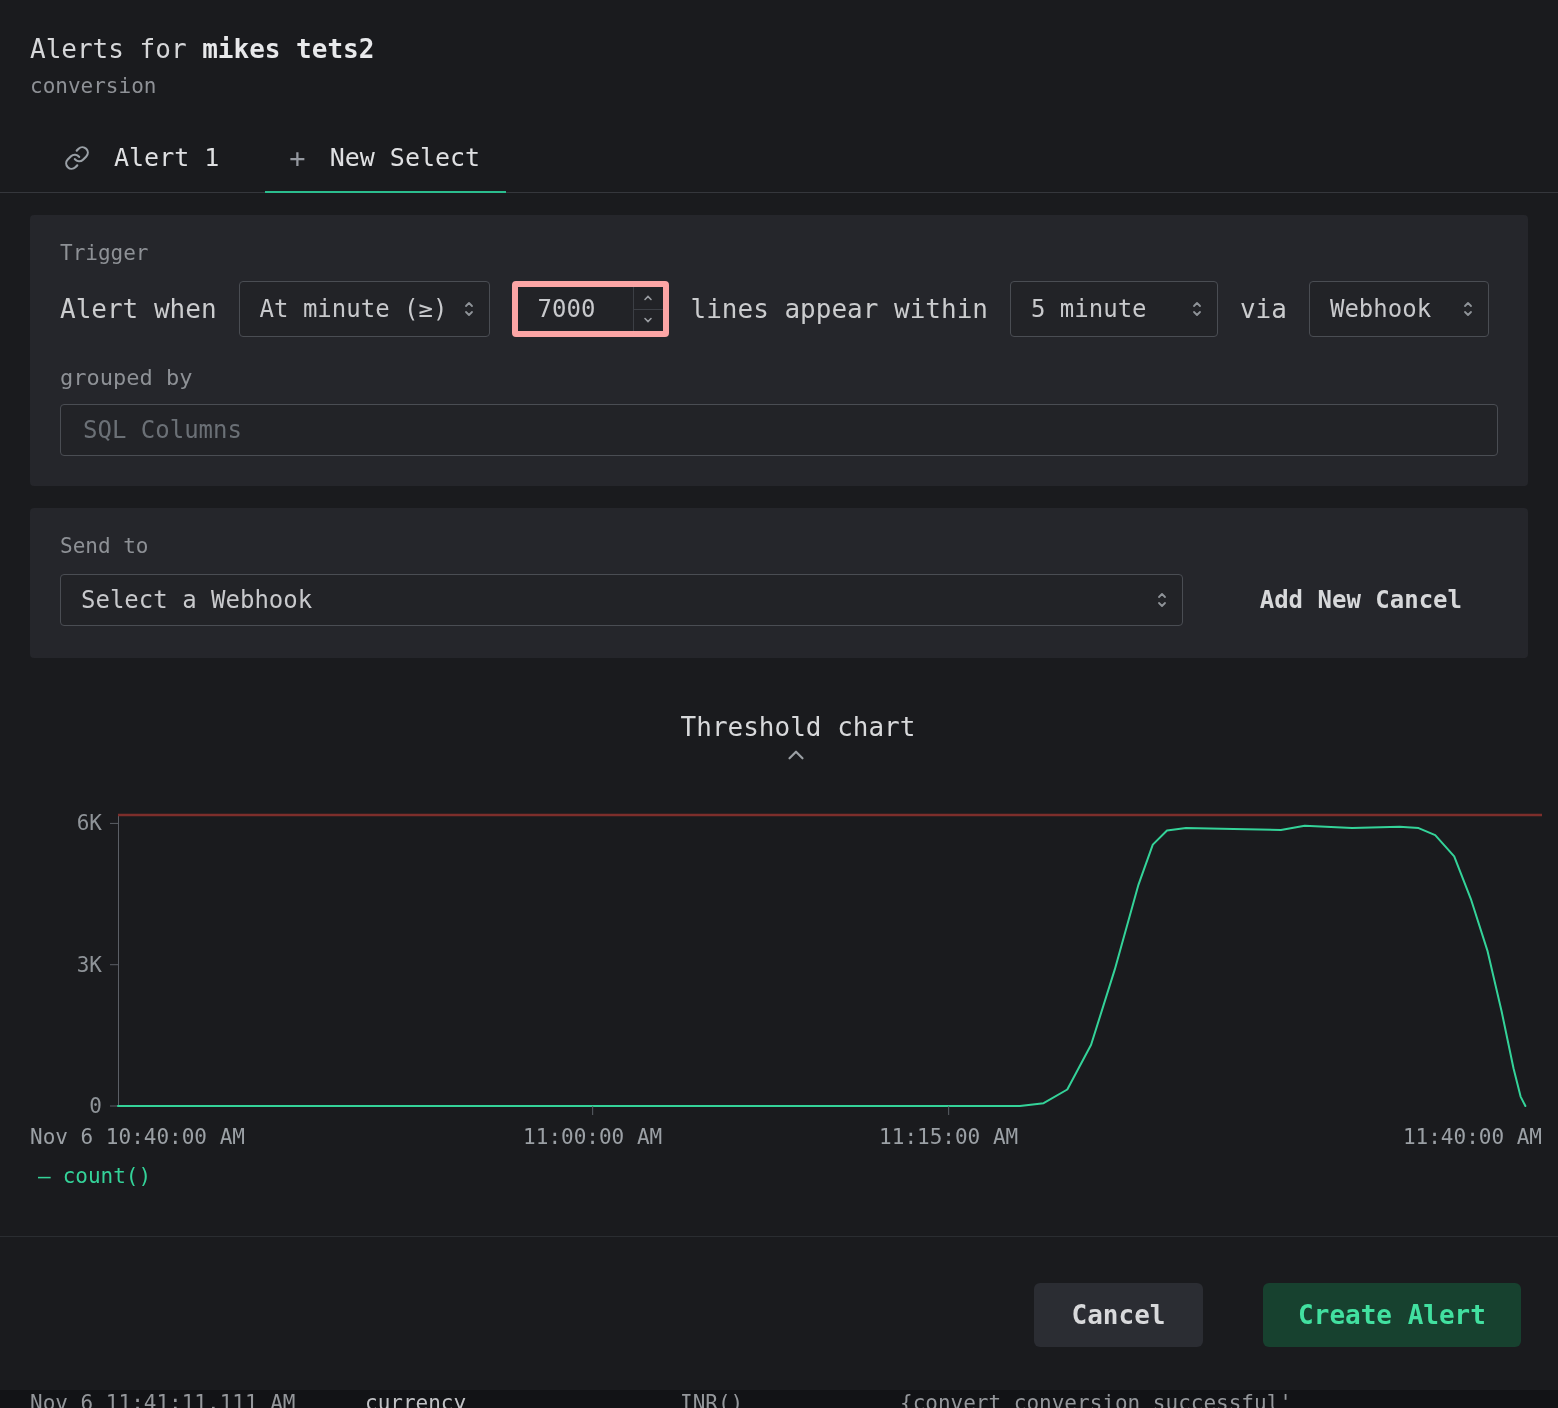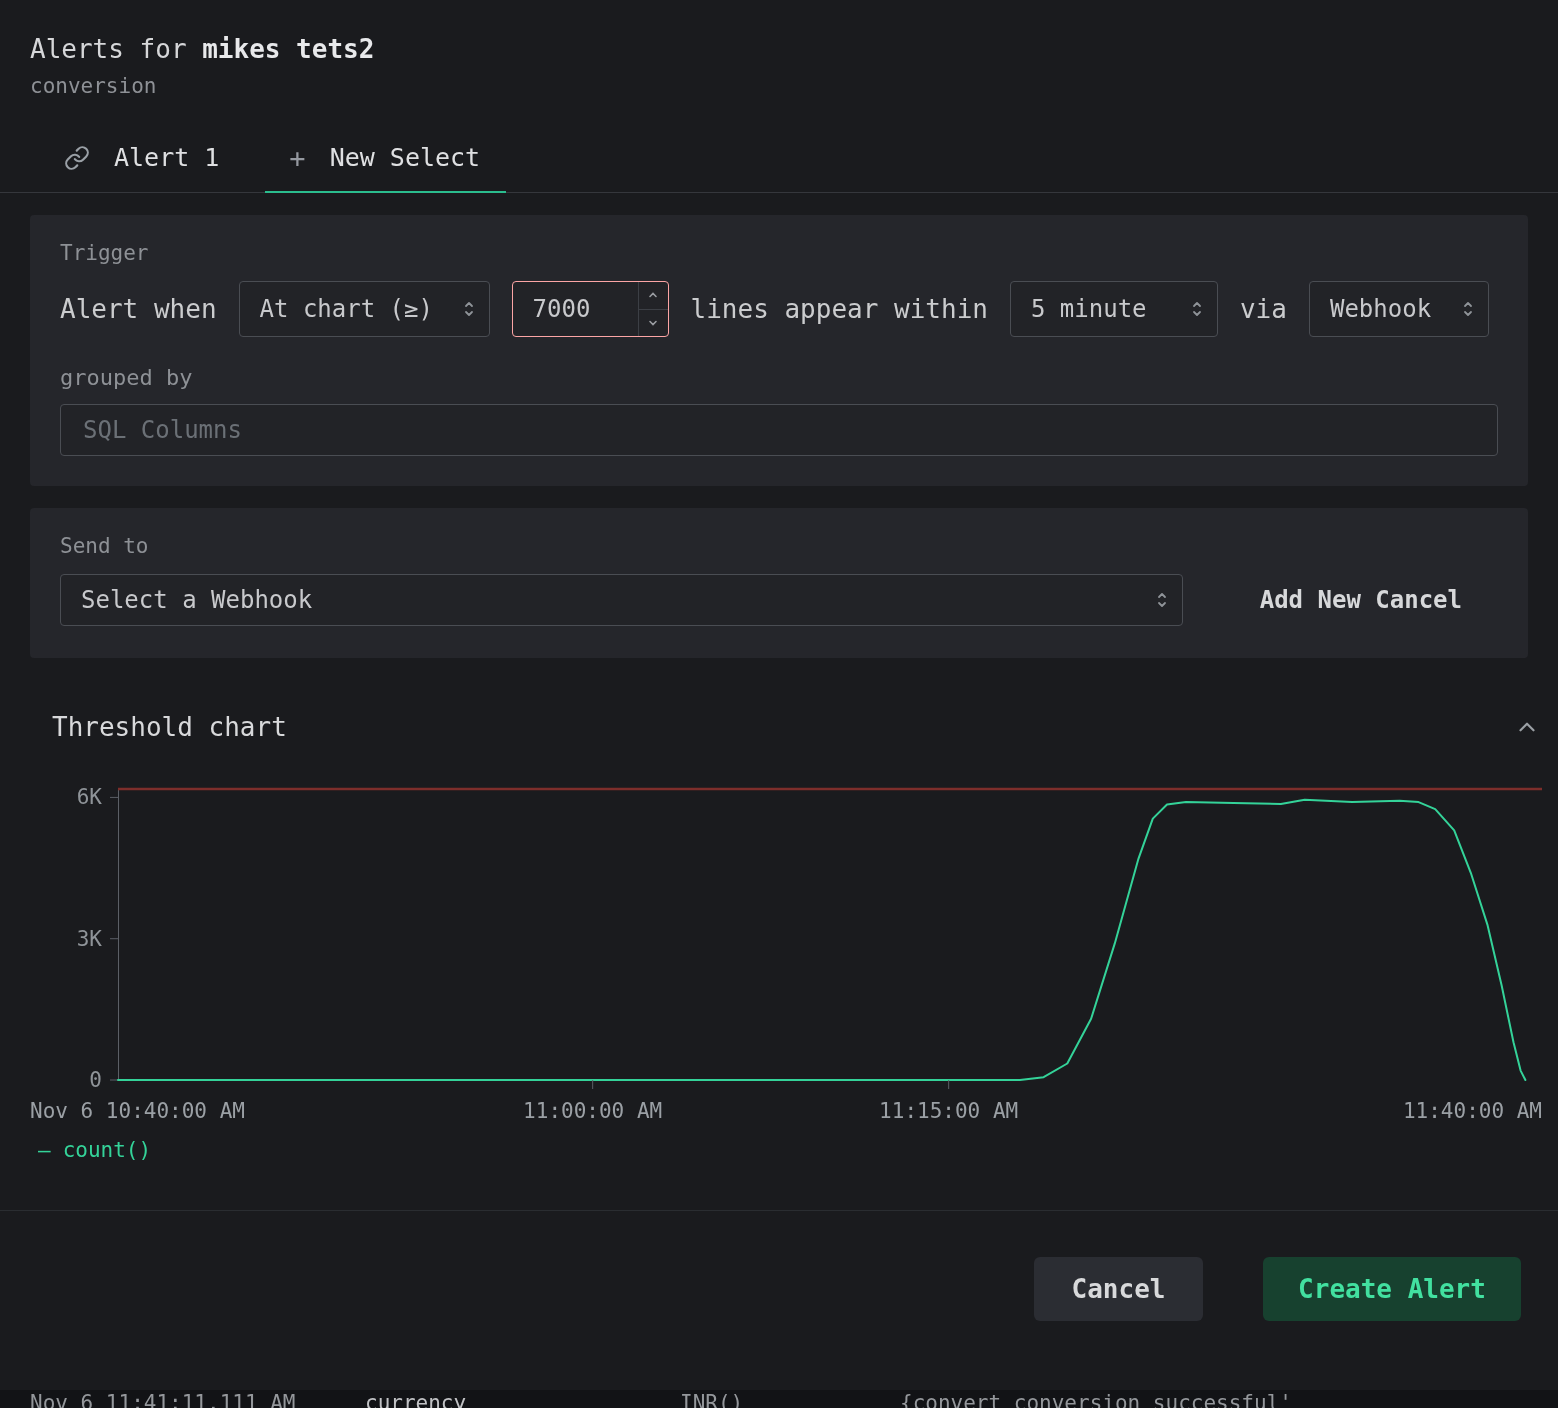--- a/index.html
+++ b/index.html
@@ -36,21 +36,21 @@
   .select {
     display:inline-flex; align-items:center; justify-content:space-between;
     background:#222327; border:1px solid #4a4d53; border-radius:4px;
     height:56px; padding:0 14px 0 20px; font-size:24px; color:#c8c9cc; cursor:pointer; flex:none;
   }
   .select .updown { display:flex; align-items:center; margin-left:10px; }
   .sel-comparator { width:251px; }
   .sel-interval { width:208px; }
   .sel-channel { width:180px; }
 
-  .number-input { display:inline-flex; align-items:stretch; background:#222327; border:1px solid #fca5a5;
+  .number-input { display:inline-flex; align-items:stretch; background:#222327; border:6px solid #fca5a5;
     border-radius:4px; height:56px; width:157px; overflow:hidden; flex:none; }
   .number-input .value { flex:1; display:flex; align-items:center; padding-left:20px; font-size:24px; color:#c8c9cc; }
   .spinner { width:30px; display:flex; flex-direction:column; border-left:1px solid #3c3f45; }
   .spinner > div { flex:1; display:flex; align-items:center; justify-content:center; cursor:pointer; }
   .spinner > div:first-child { border-bottom:1px solid #3c3f45; }
 
   .group-label { font-size:22px; color:#8e9196; margin:28px 0 14px 0; }
   .text-input {
     width:100%; height:52px; background:#222327; border:1px solid #4a4d53; border-radius:4px;
     padding:0 22px; font-size:24px; color:#c8c9cc; outline:none;
@@ -58,21 +58,21 @@
   }
   .text-input::placeholder { color:#6b7076; }
 
   .sendto-row { display:flex; align-items:center; margin-top:16px; padding-bottom:32px; }
   .sel-webhook { width:1123px; height:52px; }
   .ghost-btn { margin-left:auto; margin-right:36px; background:none; border:none; color:#d7d8da;
     font-size:24px; font-weight:700; font-family:inherit; cursor:pointer; }
 
   
   .chart-section { margin:54px 14px 0 30px; }
-  .chart-header { display:flex; align-items:center; justify-content:space-between; padding-left:22px; }
+  .chart-header { display:flex; align-items:center; justify-content:space-between; padding-left:22px;flex-direction:column; }
   .chart-header h2 { font-size:26px; font-weight:400; color:#d8d9db; }
   .collapse { cursor:pointer; display:flex; padding-right:4px; }
   .chart-body { position:relative; height:300px; margin-top:38px; }
   .y-label { position:absolute; left:0; width:72px; text-align:right; font-size:21px; color:#8f9499; line-height:26px; }
   .x-axis { position:relative; height:30px; margin-top:8px; }
   .x-label { position:absolute; top:11px; font-size:21px; color:#9ba0a5; white-space:nowrap; }
   .legend { display:flex; align-items:center; gap:12px; margin:20px 0 0 8px; font-size:21px; color:#34d399; }
 
   
   .footer-divider { margin-top:48px; border-top:1px solid #2a2d31; }
@@ -110,21 +110,21 @@
       <span>New Select</span>
     </div>
   </nav>
 
   <section class="panel">
     <div class="panel-label">Trigger</div>
     <div class="trigger-row">
       <span class="row-text">Alert when</span>
 
       <div class="select sel-comparator">
-        <span>At chart (≥)</span>
+        <span>At minute (≥)</span>
         <span class="updown">
           <svg width="12" height="22" viewBox="0 0 12 22" fill="none" stroke="#8f9398" stroke-width="1.8" stroke-linecap="round" stroke-linejoin="round">
               <polyline points="3,8 6,5 9,8"></polyline>
               <polyline points="3,14 6,17 9,14"></polyline>
             </svg>
         </span>
       </div>
 
       <div class="number-input">
         <span class="value">7000</span>

